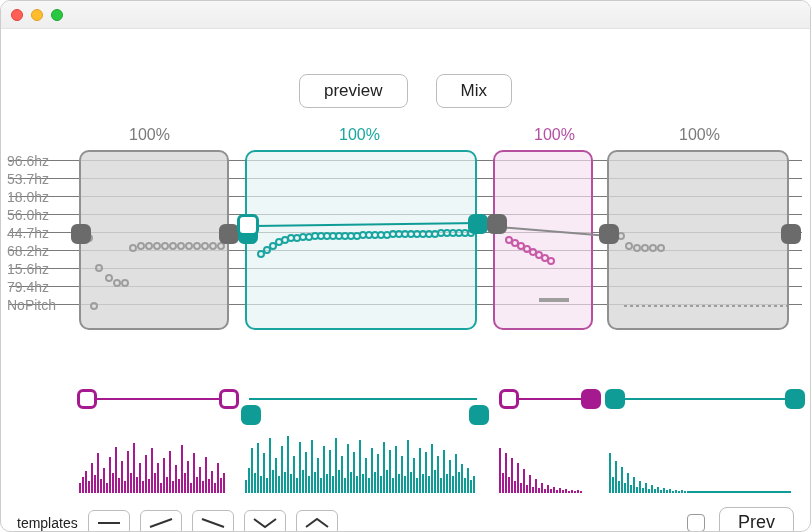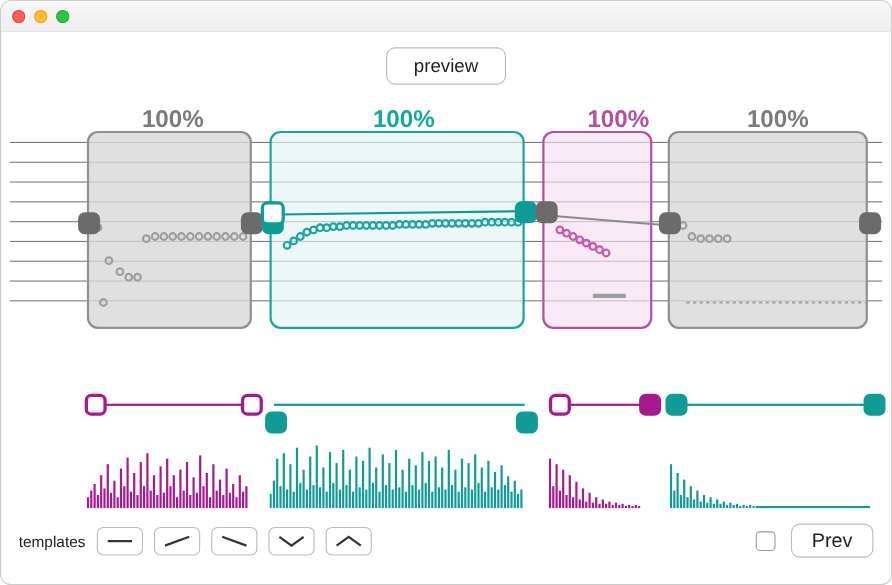--- a/index.html
+++ b/index.html
@@ -26,41 +26,42 @@
   .tl-dot { width: 12px; height: 12px; border-radius: 50%; }
   .dot-red { background:#ff5f57; border:1px solid #e1433a; }
   .dot-yellow { background:#ffbd2e; border:1px solid #e0a025; }
   .dot-green { background:#28c940; border:1px solid #1fa631; }
 
   .toolbar {
     display:flex;
     gap: 28px;
     justify-content:center;
     padding: 14px 0 10px;
+    margin-top: 31px;
   }
   .btn {
     background:#fff;
     border:1px solid #bcbcbc;
     border-radius:8px;
     padding:6px 24px;
     font-size:17px;
     color:#222;
     cursor:pointer;
   }
 
   .pitch-area {
     position:relative;
     height: 225px;
     margin: 10px 8px 0 8px;
   }
   .seg-label {
     position:absolute;
     top:-2px;
-    font-size:22px;
-    font-weight:700;
+    font-size:16px;
+    font-weight:400;
   }
   .gridlines {
     position:absolute;
     left:0; right:0;
     top:32px;
     height:160px;
   }
   .gridlines .gl {
     position:absolute;
     left:0; right:0;
@@ -165,20 +166,21 @@
 <body>
 
 <div class="titlebar">
   <div class="tl-dot dot-red"></div>
   <div class="tl-dot dot-yellow"></div>
   <div class="tl-dot dot-green"></div>
 </div>
 
 <div class="toolbar">
   <button class="btn">preview</button>
+  <button class="btn">Mix</button>
 </div>
 
 <div class="pitch-area">
 
   <div class="seg-label" style="left:120px;color:#7b7b7b">100%</div>
   <div class="seg-label" style="left:330px;color:#1aa6a0">100%</div>
   <div class="seg-label" style="left:525px;color:#b64fa0">100%</div>
   <div class="seg-label" style="left:670px;color:#7b7b7b">100%</div>
 
   <div class="gridlines">
@@ -186,20 +188,31 @@
     <div class="gl" style="top:18px"></div>
     <div class="gl" style="top:36px"></div>
     <div class="gl" style="top:54px"></div>
     <div class="gl" style="top:72px"></div>
     <div class="gl" style="top:90px"></div>
     <div class="gl" style="top:108px"></div>
     <div class="gl" style="top:126px"></div>
     <div class="gl" style="top:144px"></div>
   </div>
 
+  <div class="ylabels">
+    <div>96.6hz</div>
+    <div>53.7hz</div>
+    <div>18.0hz</div>
+    <div>56.0hz</div>
+    <div>44.7hz</div>
+    <div>68.2hz</div>
+    <div>15.6hz</div>
+    <div>79.4hz</div>
+    <div>NoPitch</div>
+  </div>
 
   <div class="seg grey" style="left:70px;width:150px"></div>
   <div class="seg teal" style="left:236px;width:232px"></div>
   <div class="seg pink" style="left:484px;width:100px"></div>
   <div class="seg grey" style="left:598px;width:182px"></div>
 
   <svg class="curve" width="795" height="225">
 
     <g stroke="#9e9e9e" fill="none" stroke-width="2">
       <circle cx="80" cy="110" r="3"></circle>

